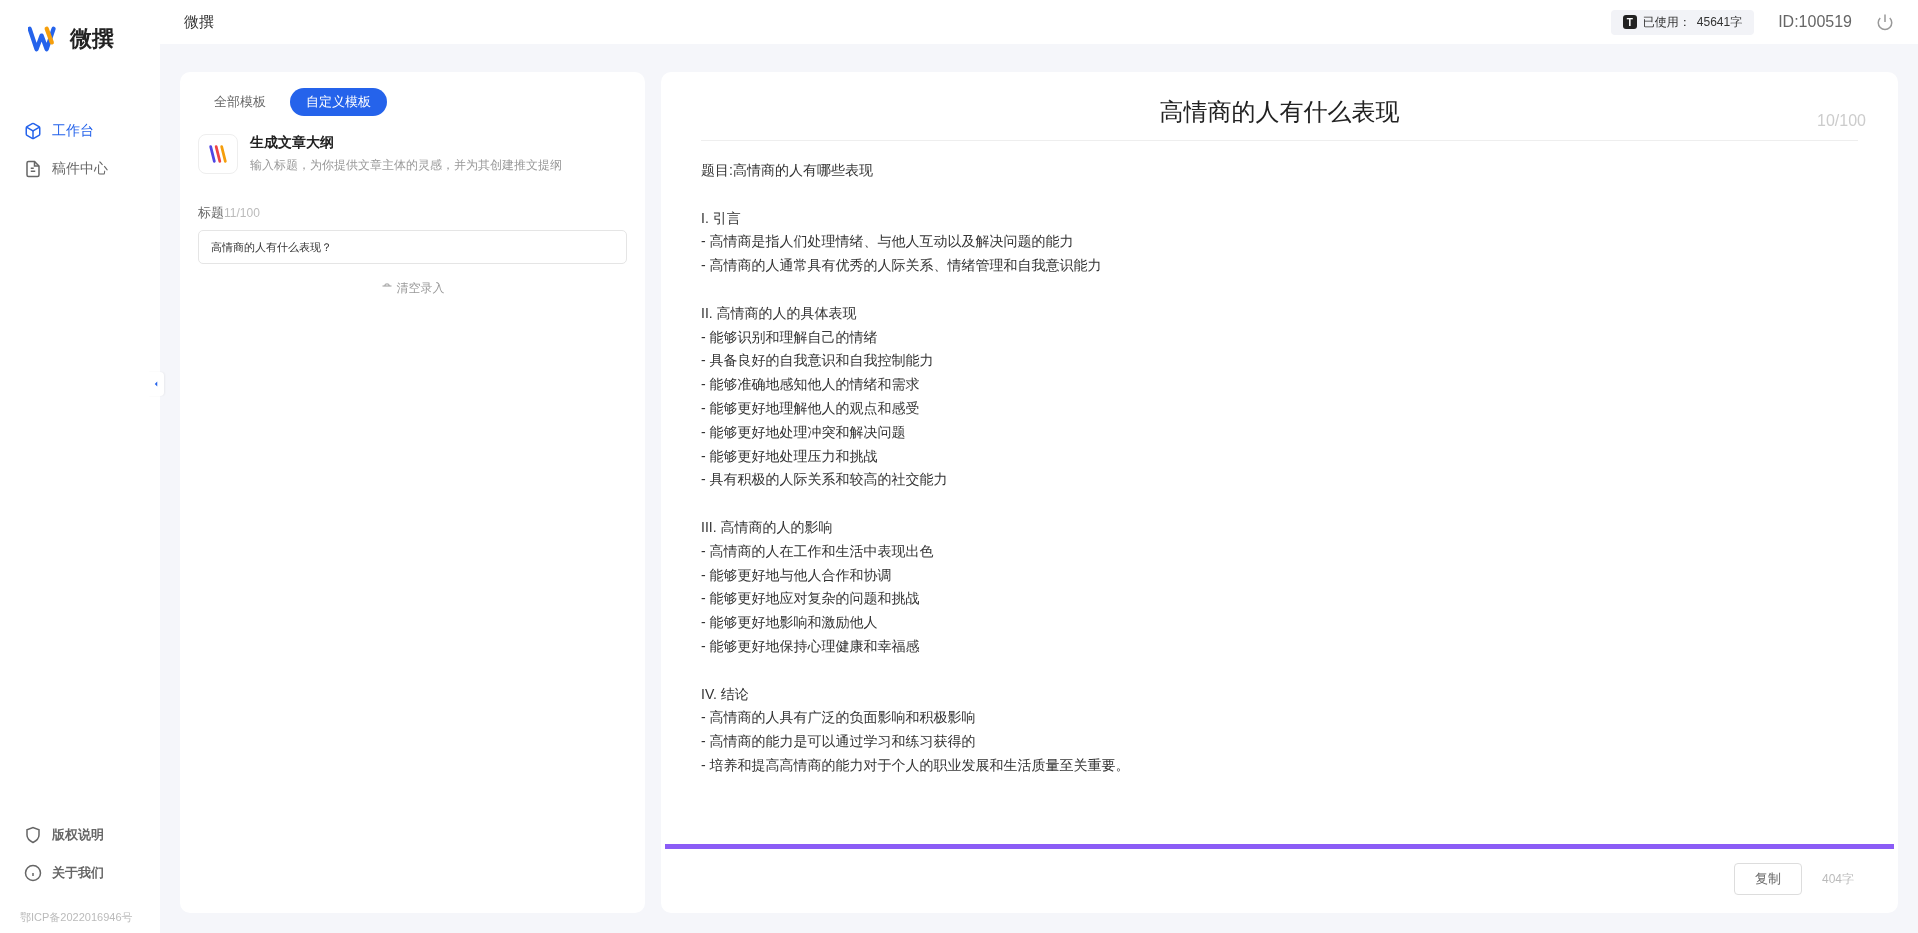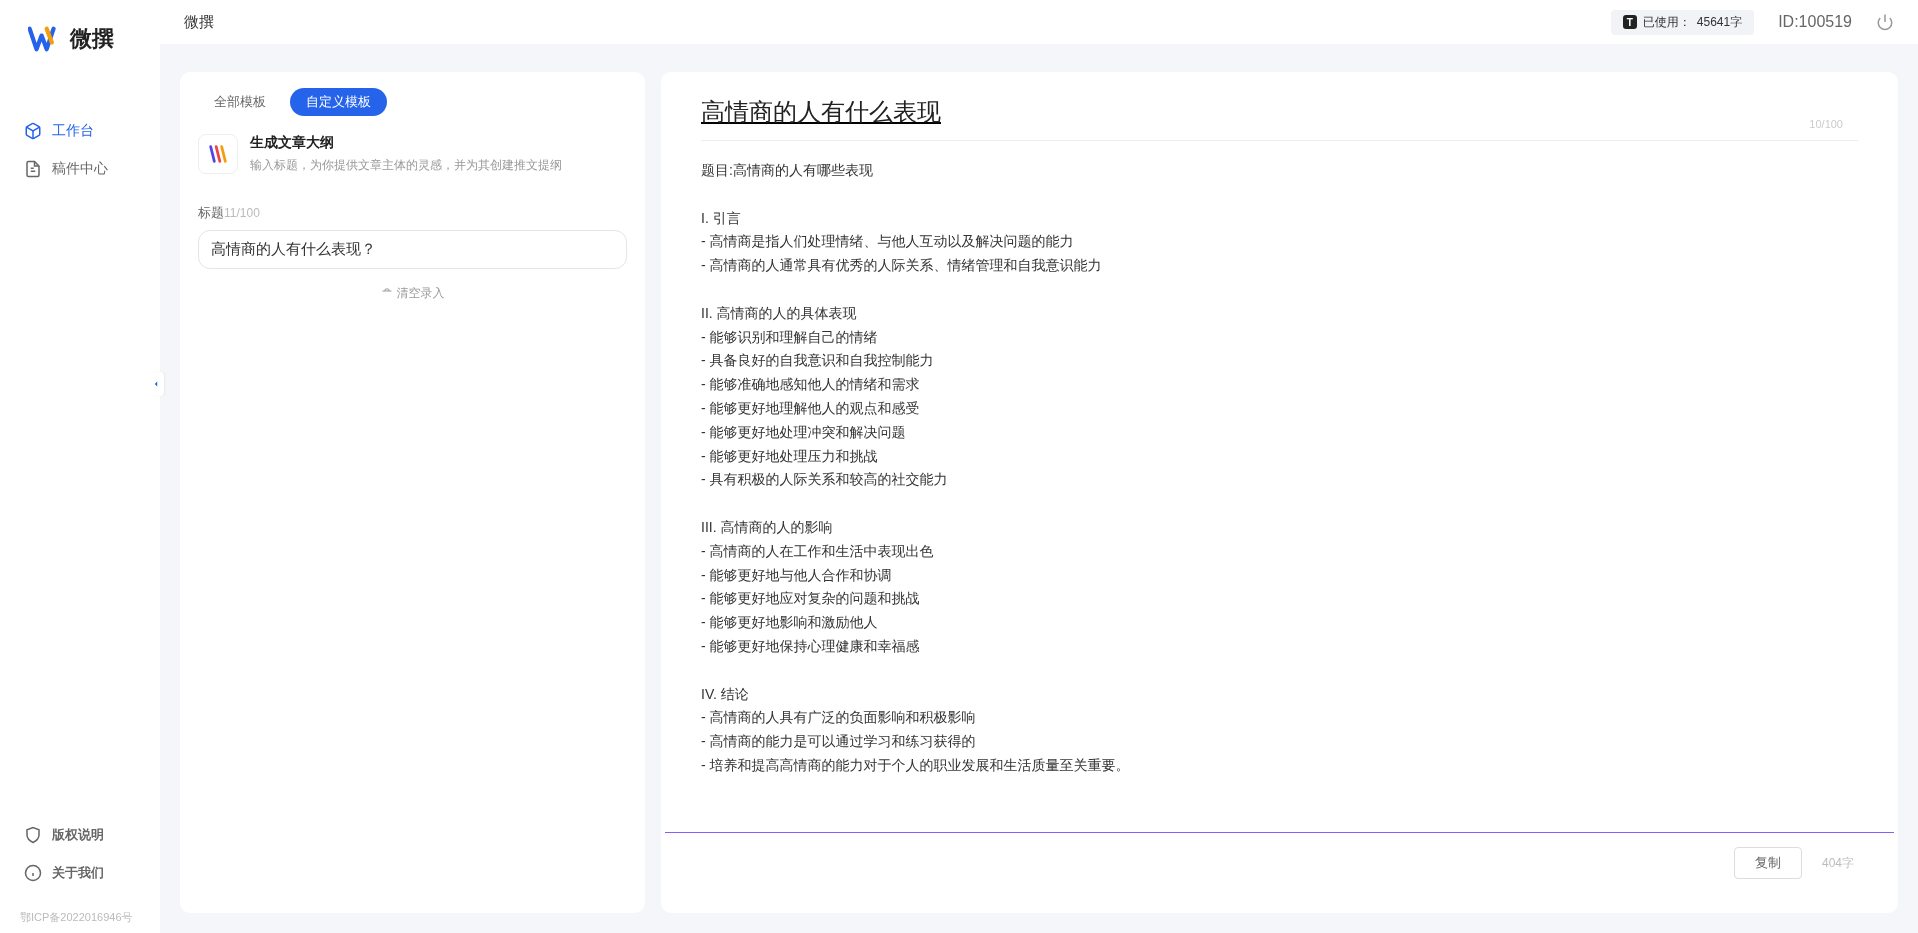--- a/index.html
+++ b/index.html
@@ -230,23 +230,23 @@
       font-size: 13px;
       color: #666;
     }
     .char-count {
       font-size: 12px;
       color: #bbb;
     }
     .input-field {
       width: 100%;
       border: 1px solid #e5e5e5;
-      border-radius: 12px;
+      border-radius: 5px;
       padding: 10px 12px;
-      font-size: 15px;
+      font-size: 11px;
       color: #333;
       outline: none;
     }
     .clear-btn {
       display: flex;
       align-items: center;
       justify-content: center;
       gap: 4px;
       font-size: 12px;
       color: #999;
@@ -263,36 +263,35 @@
       display: block;
       background: #2f6fed;
       color: #fff;
       border: none;
       border-radius: 6px;
       padding: 12px 0;
       font-size: 14px;
       cursor: pointer;
     }
     .output-header {
-      text-align: left;
+      text-align: center;
       padding: 24px 40px 12px 40px;
       position: relative;
-      text-decoration: underline;
     }
     .output-title {
       font-size: 24px;
       font-weight: 400;
       font-family: "SimSun", serif;
       color: #222;
     }
     .output-count-top {
       position: absolute;
-      right: 55px;
+      right: 32px;
       bottom: 10px;
-      font-size: 11px;
+      font-size: 16px;
       color: #ccc;
     }
     .output-divider {
       border: none;
       border-top: 1px solid #eee;
       margin: 0 40px;
     }
     .output-content {
       padding: 18px 40px;
       font-size: 14px;
@@ -301,22 +300,22 @@
       white-space: pre-line;
       flex: 1;
       overflow: auto;
     }
     .output-footer {
       padding: 14px 40px 18px 40px;
       display: flex;
       justify-content: flex-end;
       align-items: center;
       gap: 20px;
-      border-top: 1px solid #8b5cf6;
-      margin: 16px 4px;
+      border-top: 5px solid #8b5cf6;
+      margin: 0 4px;
     }
     .copy-btn {
       border: 1px solid #ddd;
       background: #fff;
       border-radius: 4px;
       padding: 6px 20px;
       font-size: 13px;
       color: #666;
       cursor: pointer;
     }

